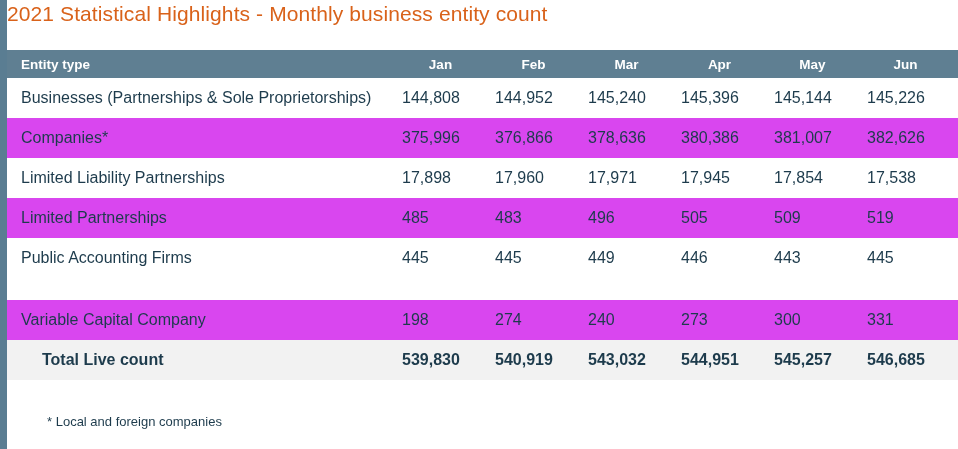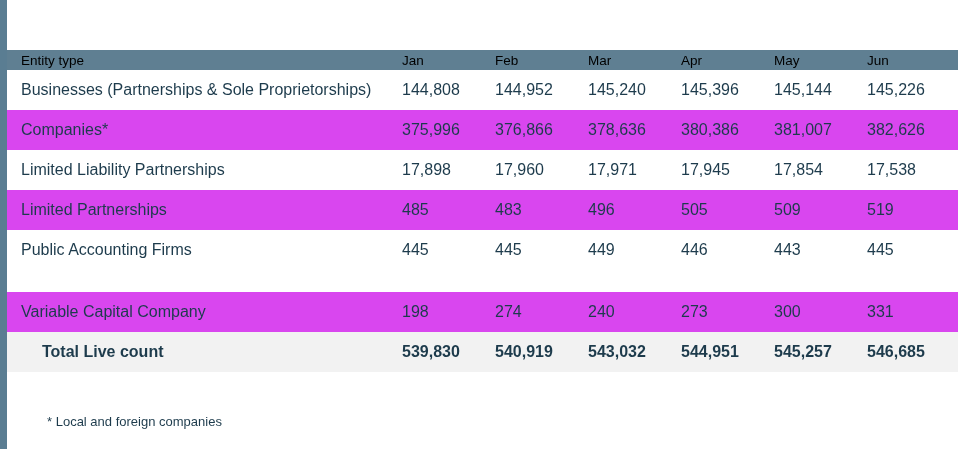--- a/index.html
+++ b/index.html
@@ -46,31 +46,31 @@
   }
   table.entity-table {
     border-collapse: collapse;
     width: 951px;
     table-layout: fixed;
     font-size: 13.5px;
     color: #1d3b4c;
   }
   table.entity-table th {
     background: #5f7f92;
-    color: #000000;
-    font-weight: normal;
+    color: #ffffff;
+    font-weight: bold;
     font-size: 13.5px;
     text-align: left;
-    height: 20px;
+    height: 28px;
     padding: 0 0 0 14px;
     vertical-align: middle;
     white-space: nowrap;
   }
   table.entity-table th.num {
-    text-align: left;
+    text-align: center;
     padding: 0 16px 0 0;
   }
   table.entity-table td {
     height: 40px;
     padding: 0 0 0 14px;
     vertical-align: middle;
     white-space: nowrap;
     font-size: 16px;
     color: #1d3b4c;
   }
@@ -105,20 +105,21 @@
   col.c0 { width: 395px; }
   col.cN { width: 93px; }
 </style>
 </head>
 <body>
 
 <div class="page">
 
   <div class="left-rule"></div>
 
+  <div class="title">2021 Statistical Highlights - Monthly business entity count</div>
 
   <div class="table-wrap">
     <table class="entity-table">
       <colgroup>
         <col class="c0">
         <col class="cN">
         <col class="cN">
         <col class="cN">
         <col class="cN">
         <col class="cN">

